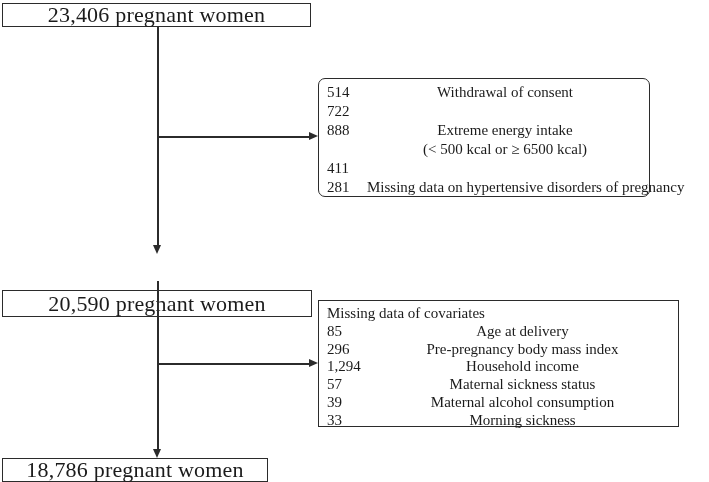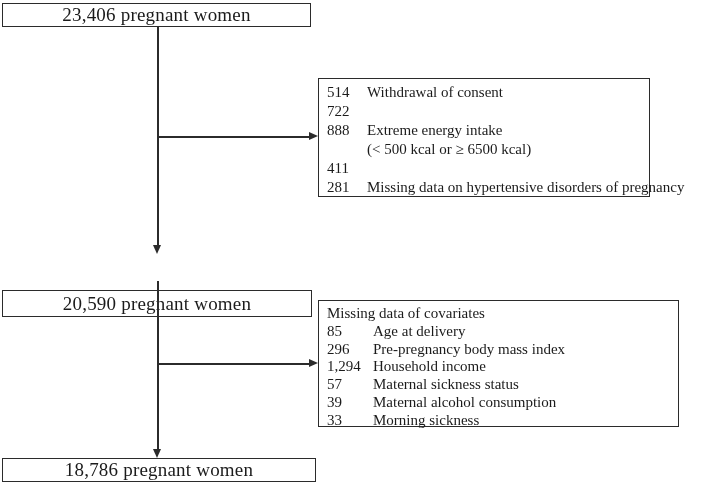--- a/index.html
+++ b/index.html
@@ -13,36 +13,36 @@
     overflow: hidden;
   }
   .pbox {
     position: absolute;
     box-sizing: border-box;
     border: 1.5px solid #2b2b2b;
     background: #ffffff;
     display: flex;
     align-items: center;
     justify-content: center;
-    font-size: 19px;
+    font-size: 22px;
     letter-spacing: 0.2px;
   }
   .ebox {
     position: absolute;
     box-sizing: border-box;
     border: 1.4px solid #2b2b2b;
     background: #ffffff;
     font-size: 15px;
     padding: 4px 6px 2px 8px;
   }
   .ebox .xrow { display: flex; }
   .ebox1 .xrow { line-height: 18.9px; }
   .ebox2 .xrow { line-height: 17.8px; gap: 6px; }
   .ebox .num { flex: 0 0 40px; width: 40px; }
-  .ebox .lbl { flex: 1 1 auto; white-space: nowrap; }
+  .ebox .lbl { flex: 1 1 auto; white-space: nowrap; text-align: center; }
   .ebox .title-row { line-height: 17.8px; }
   .vline, .hline { position: absolute; background: #2b2b2b; }
   .vline { width: 1.5px; }
   .hline { height: 1.5px; }
   .arrow-down {
     position: absolute;
     width: 0; height: 0;
     border-left: 4.5px solid transparent;
     border-right: 4.5px solid transparent;
     border-top: 9px solid #2b2b2b;
@@ -63,21 +63,21 @@
   <div class="pbox" style="left:2px; top:3px; width:309px; height:24px;">
     <span>23,406 pregnant women</span>
   </div>
 
   <div class="vline" style="left:157px; top:27px; height:219px;"></div>
   <div class="arrow-down" style="left:153px; top:245px;"></div>
 
   <div class="hline" style="left:157px; top:136px; width:152px;"></div>
   <div class="arrow-right" style="left:309px; top:132px;"></div>
 
-  <div class="ebox ebox1" style="left:318px; top:78px; width:332px; height:119px;">
+  <div class="ebox ebox1" style="left:318px; top:78px; width:332px; height:119px;border-radius:7px;">
     <div class="xrow">
       <span class="num">514</span>
       <span class="lbl">Withdrawal of consent</span>
     </div>
     <div class="xrow">
       <span class="num">722</span>
     </div>
     <div class="xrow">
       <span class="num">888</span>
       <span class="lbl">Extreme energy intake</span>
@@ -126,17 +126,17 @@
     <div class="xrow">
       <span class="num">39</span>
       <span class="lbl">Maternal alcohol consumption</span>
     </div>
     <div class="xrow">
       <span class="num">33</span>
       <span class="lbl">Morning sickness</span>
     </div>
   </div>
 
-  <div class="pbox" style="left:2px; top:458px; width:314px; height:24px;">
+  <div class="pbox" style="left:2px; top:458px; width:266px; height:24px;">
     <span>18,786 pregnant women</span>
   </div>
 
 </div>
 
 </body></html>

